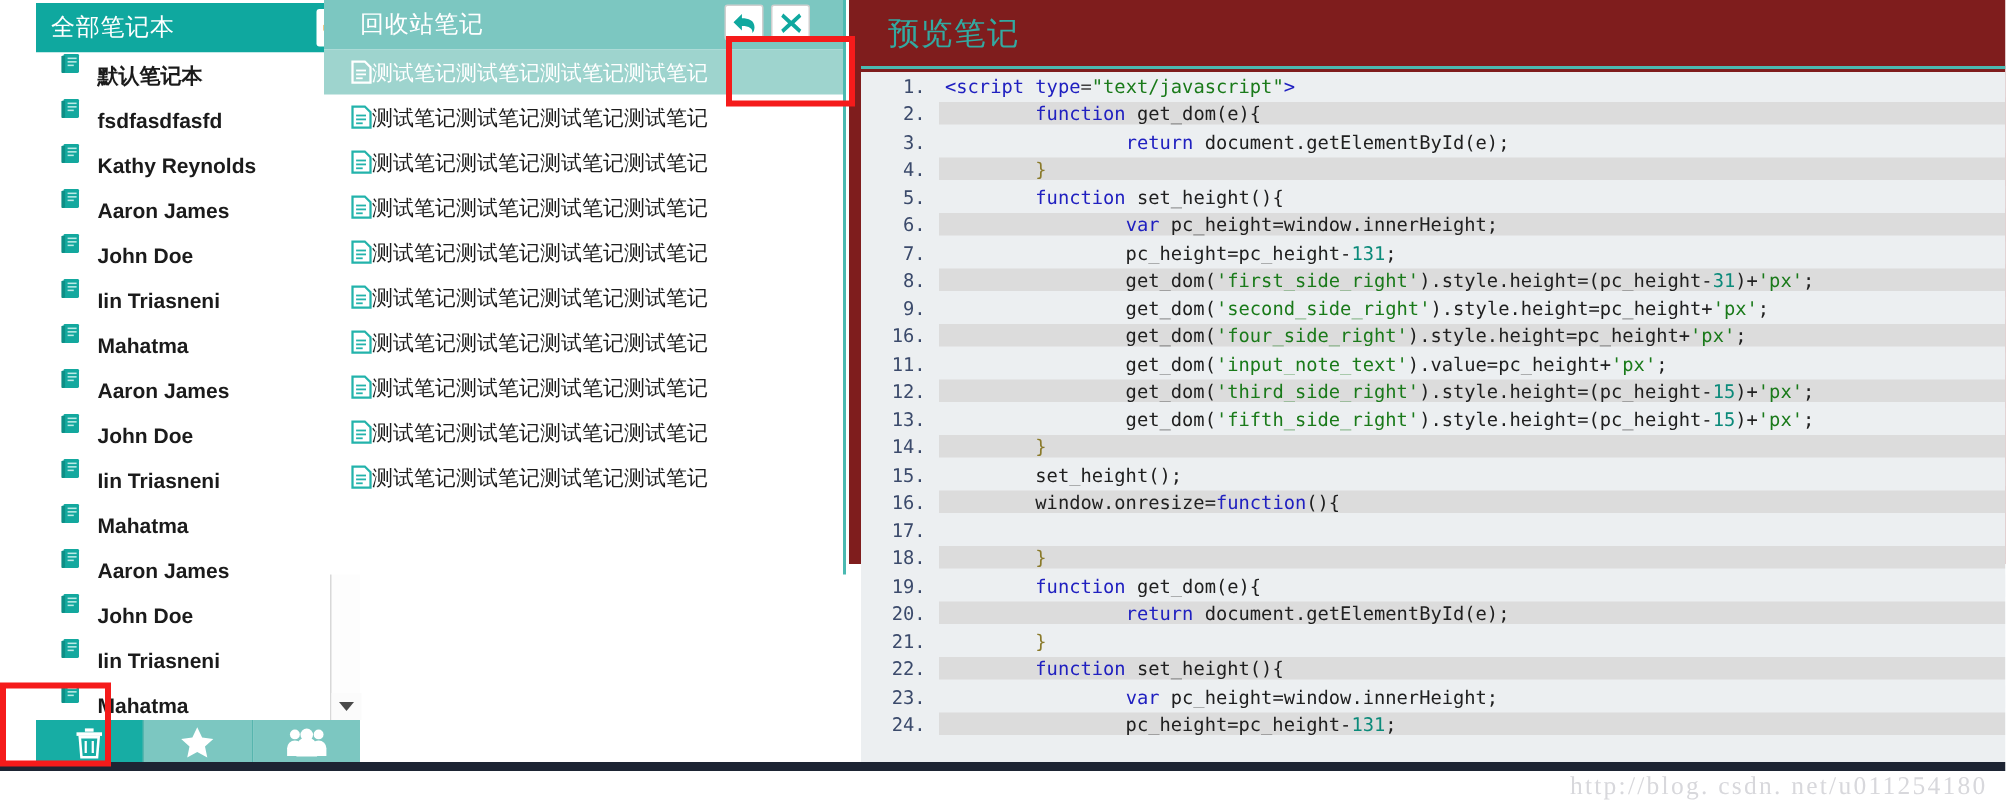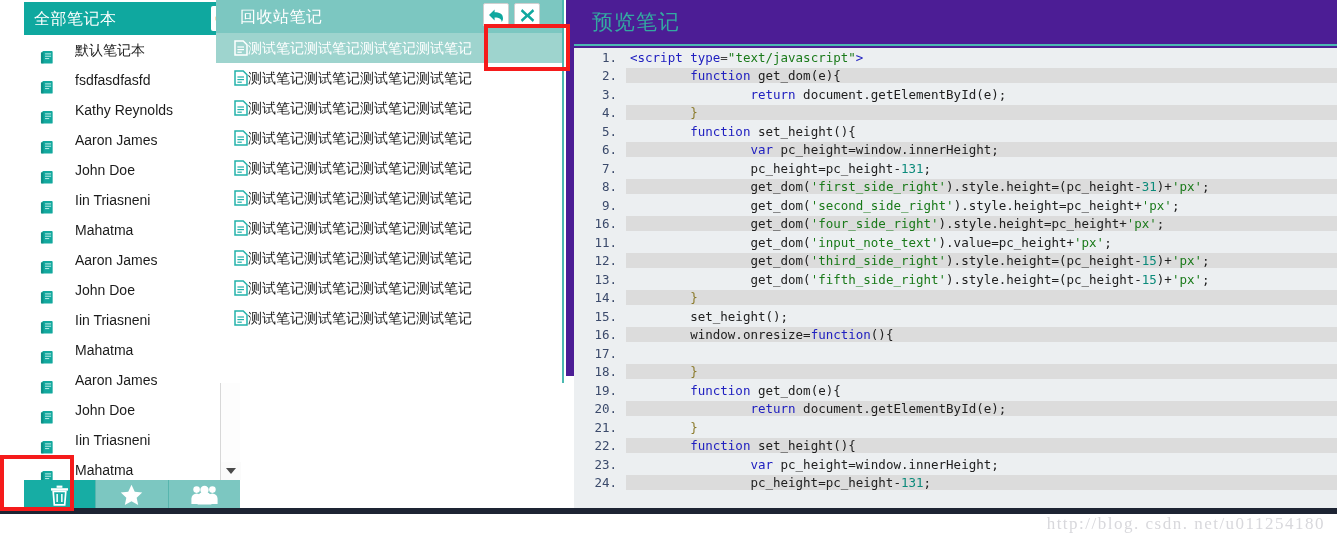--- a/index.html
+++ b/index.html
@@ -32,22 +32,22 @@
     cursor: pointer;
   }
   #add-notebook-btn svg { display:block; }
 
   #notebook-scroll {
     position: absolute; left: 0; top: 33px; width: 216px; height: 445px;
     background: #ffffff; overflow: hidden;
   }
   #notebook-list { position: absolute; left:0; top:0; width: 196px; }
   .nb-item {
-    height: 30px; display:flex; align-items:flex-end; gap: 20px;
-    padding-left: 16px; cursor: pointer;
+    height: 30px; display:flex; align-items:flex-start; gap: 10px;
+    padding-left: 16px; cursor: pointer; font-weight: bold;
   }
   .nb-item .nb-label {
     font-size: 14px; color: #1b1b1b; line-height: 30px; white-space: nowrap;
   }
   .nb-icon { width: 15px; height: 15px; flex: 0 0 15px; }
 
   
   #nb-scrollbar {
     position:absolute; right:0; top:33px; width:20px; height:445px;
     background:#fdfdfd; border-left:1px solid #d8d8d8;
@@ -110,21 +110,21 @@
   }
   .note-action-btn {
     width:26px; height:24px; background:#ffffff; border:1px solid #cfcfcf;
     border-radius:2px; display:flex; align-items:center; justify-content:center;
     cursor:pointer;
   }
 
   
   #preview {
     position:absolute; left:566px; top:0; width:771px; height:376px;
-    background:#4c1d95;
+    background:#7f1d1d;
   }
   #preview-title {
     position:absolute; left:26px; top:8px;
     font-size:21px; color:#33a9a1; letter-spacing:1px;
   }
   #preview-rule {
     position:absolute; left:8px; top:44px; width:763px; height:2px;
     background:#4bb9b1;
   }
   #code-pane {

